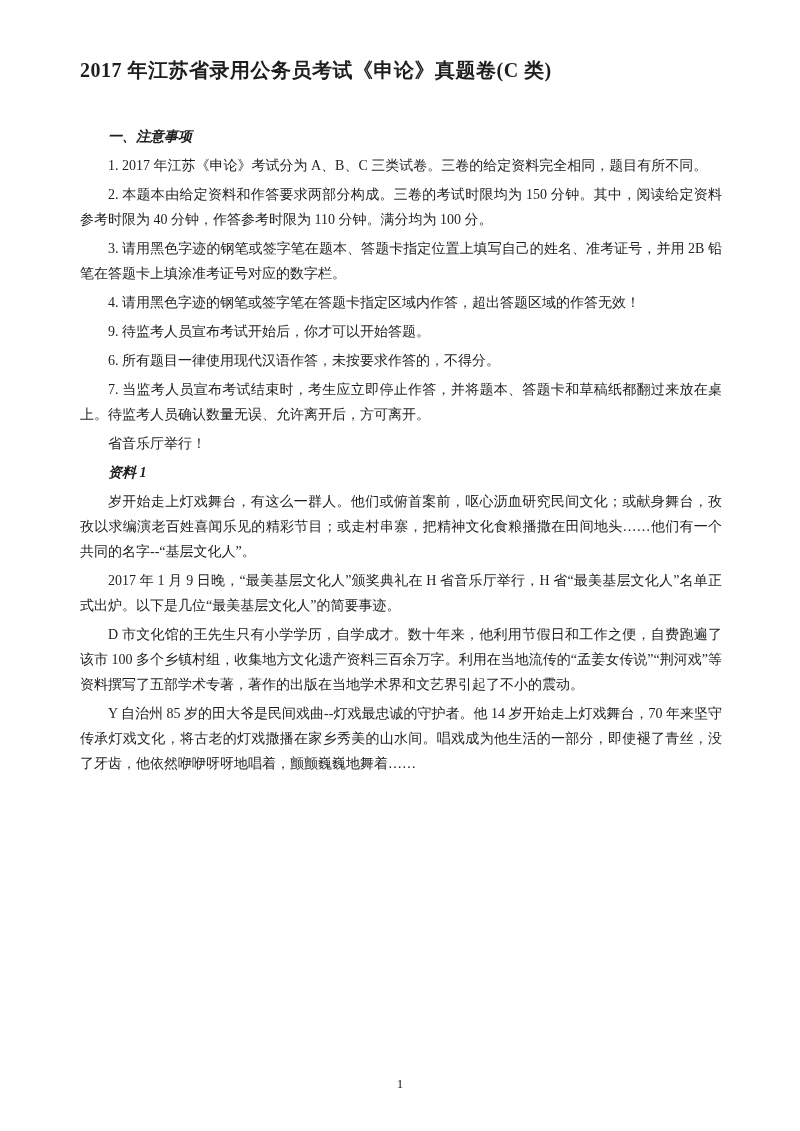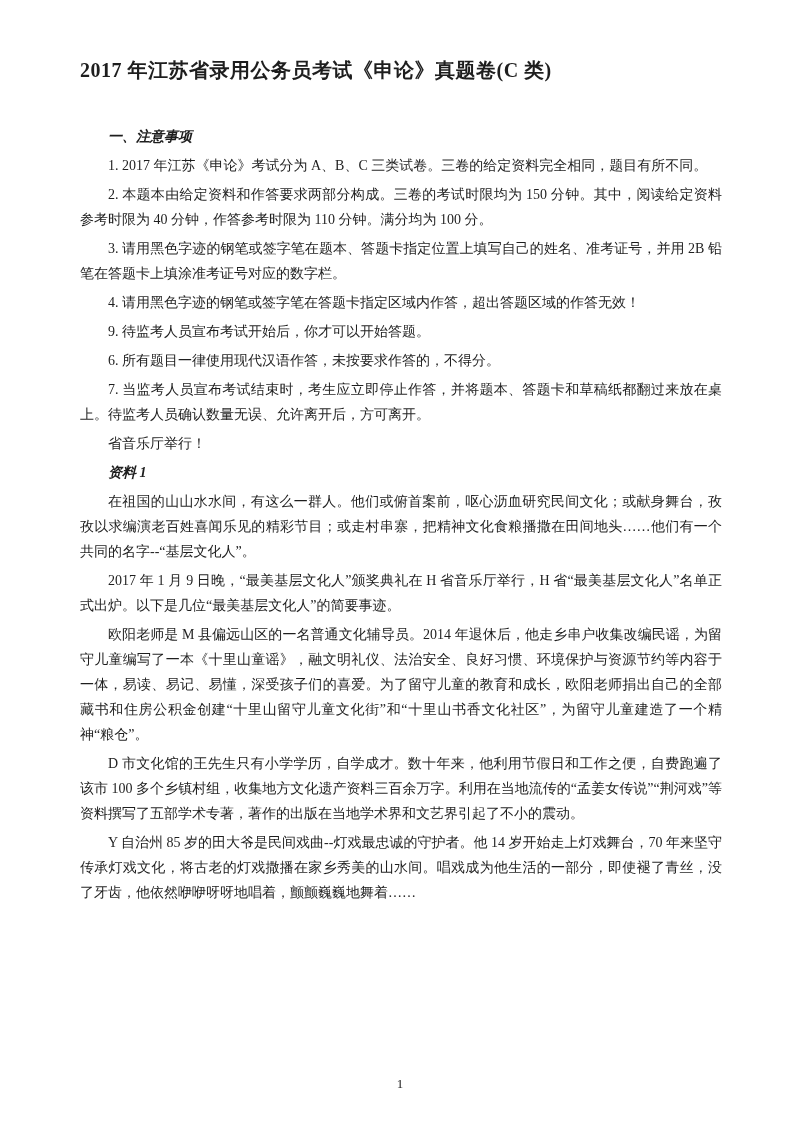--- a/index.html
+++ b/index.html
@@ -64,22 +64,21 @@
     <p class="para">3. 请用黑色字迹的钢笔或签字笔在题本、答题卡指定位置上填写自己的姓名、准考证号，并用 2B 铅笔在答题卡上填涂准考证号对应的数字栏。</p>
     <p class="para">4. 请用黑色字迹的钢笔或签字笔在答题卡指定区域内作答，超出答题区域的作答无效！</p>
     <p class="para">9. 待监考人员宣布考试开始后，你才可以开始答题。</p>
     <p class="para">6. 所有题目一律使用现代汉语作答，未按要求作答的，不得分。</p>
     <p class="para">7. 当监考人员宣布考试结束时，考生应立即停止作答，并将题本、答题卡和草稿纸都翻过来放在桌上。待监考人员确认数量无误、允许离开后，方可离开。</p>
     <p class="para">省音乐厅举行！</p>
   </div>
 
   <div>
     <p class="para heading">资料 1</p>
-    <p class="para">在祖国的山山水水间，有这么一群人。他们或俯首案前，呕心沥血研究民间文化；或献身舞台，孜孜以求编演老百姓喜闻乐见的精彩节目；或走村串寨，把精神文化食粮播撒在田间地头……他们有一个共同的名字--“基层文化人”。</p>
+    <p class="para">岁开始走上灯戏舞台，有这么一群人。他们或俯首案前，呕心沥血研究民间文化；或献身舞台，孜孜以求编演老百姓喜闻乐见的精彩节目；或走村串寨，把精神文化食粮播撒在田间地头……他们有一个共同的名字--“基层文化人”。</p>
     <p class="para">2017 年 1 月 9 日晚，“最美基层文化人”颁奖典礼在 H 省音乐厅举行，H 省“最美基层文化人”名单正式出炉。以下是几位“最美基层文化人”的简要事迹。</p>
-    <p class="para">欧阳老师是 M 县偏远山区的一名普通文化辅导员。2014 年退休后，他走乡串户收集改编民谣，为留守儿童编写了一本《十里山童谣》，融文明礼仪、法治安全、良好习惯、环境保护与资源节约等内容于一体，易读、易记、易懂，深受孩子们的喜爱。为了留守儿童的教育和成长，欧阳老师捐出自己的全部藏书和住房公积金创建“十里山留守儿童文化街”和“十里山书香文化社区”，为留守儿童建造了一个精神“粮仓”。</p>
     <p class="para">D 市文化馆的王先生只有小学学历，自学成才。数十年来，他利用节假日和工作之便，自费跑遍了该市 100 多个乡镇村组，收集地方文化遗产资料三百余万字。利用在当地流传的“孟姜女传说”“荆河戏”等资料撰写了五部学术专著，著作的出版在当地学术界和文艺界引起了不小的震动。</p>
     <p class="para">Y 自治州 85 岁的田大爷是民间戏曲--灯戏最忠诚的守护者。他 14 岁开始走上灯戏舞台，70 年来坚守传承灯戏文化，将古老的灯戏撒播在家乡秀美的山水间。唱戏成为他生活的一部分，即使褪了青丝，没了牙齿，他依然咿咿呀呀地唱着，颤颤巍巍地舞着……</p>
   </div>
 
 </div>
 
 <div class="page-number">1</div>
 
 </body></html>

